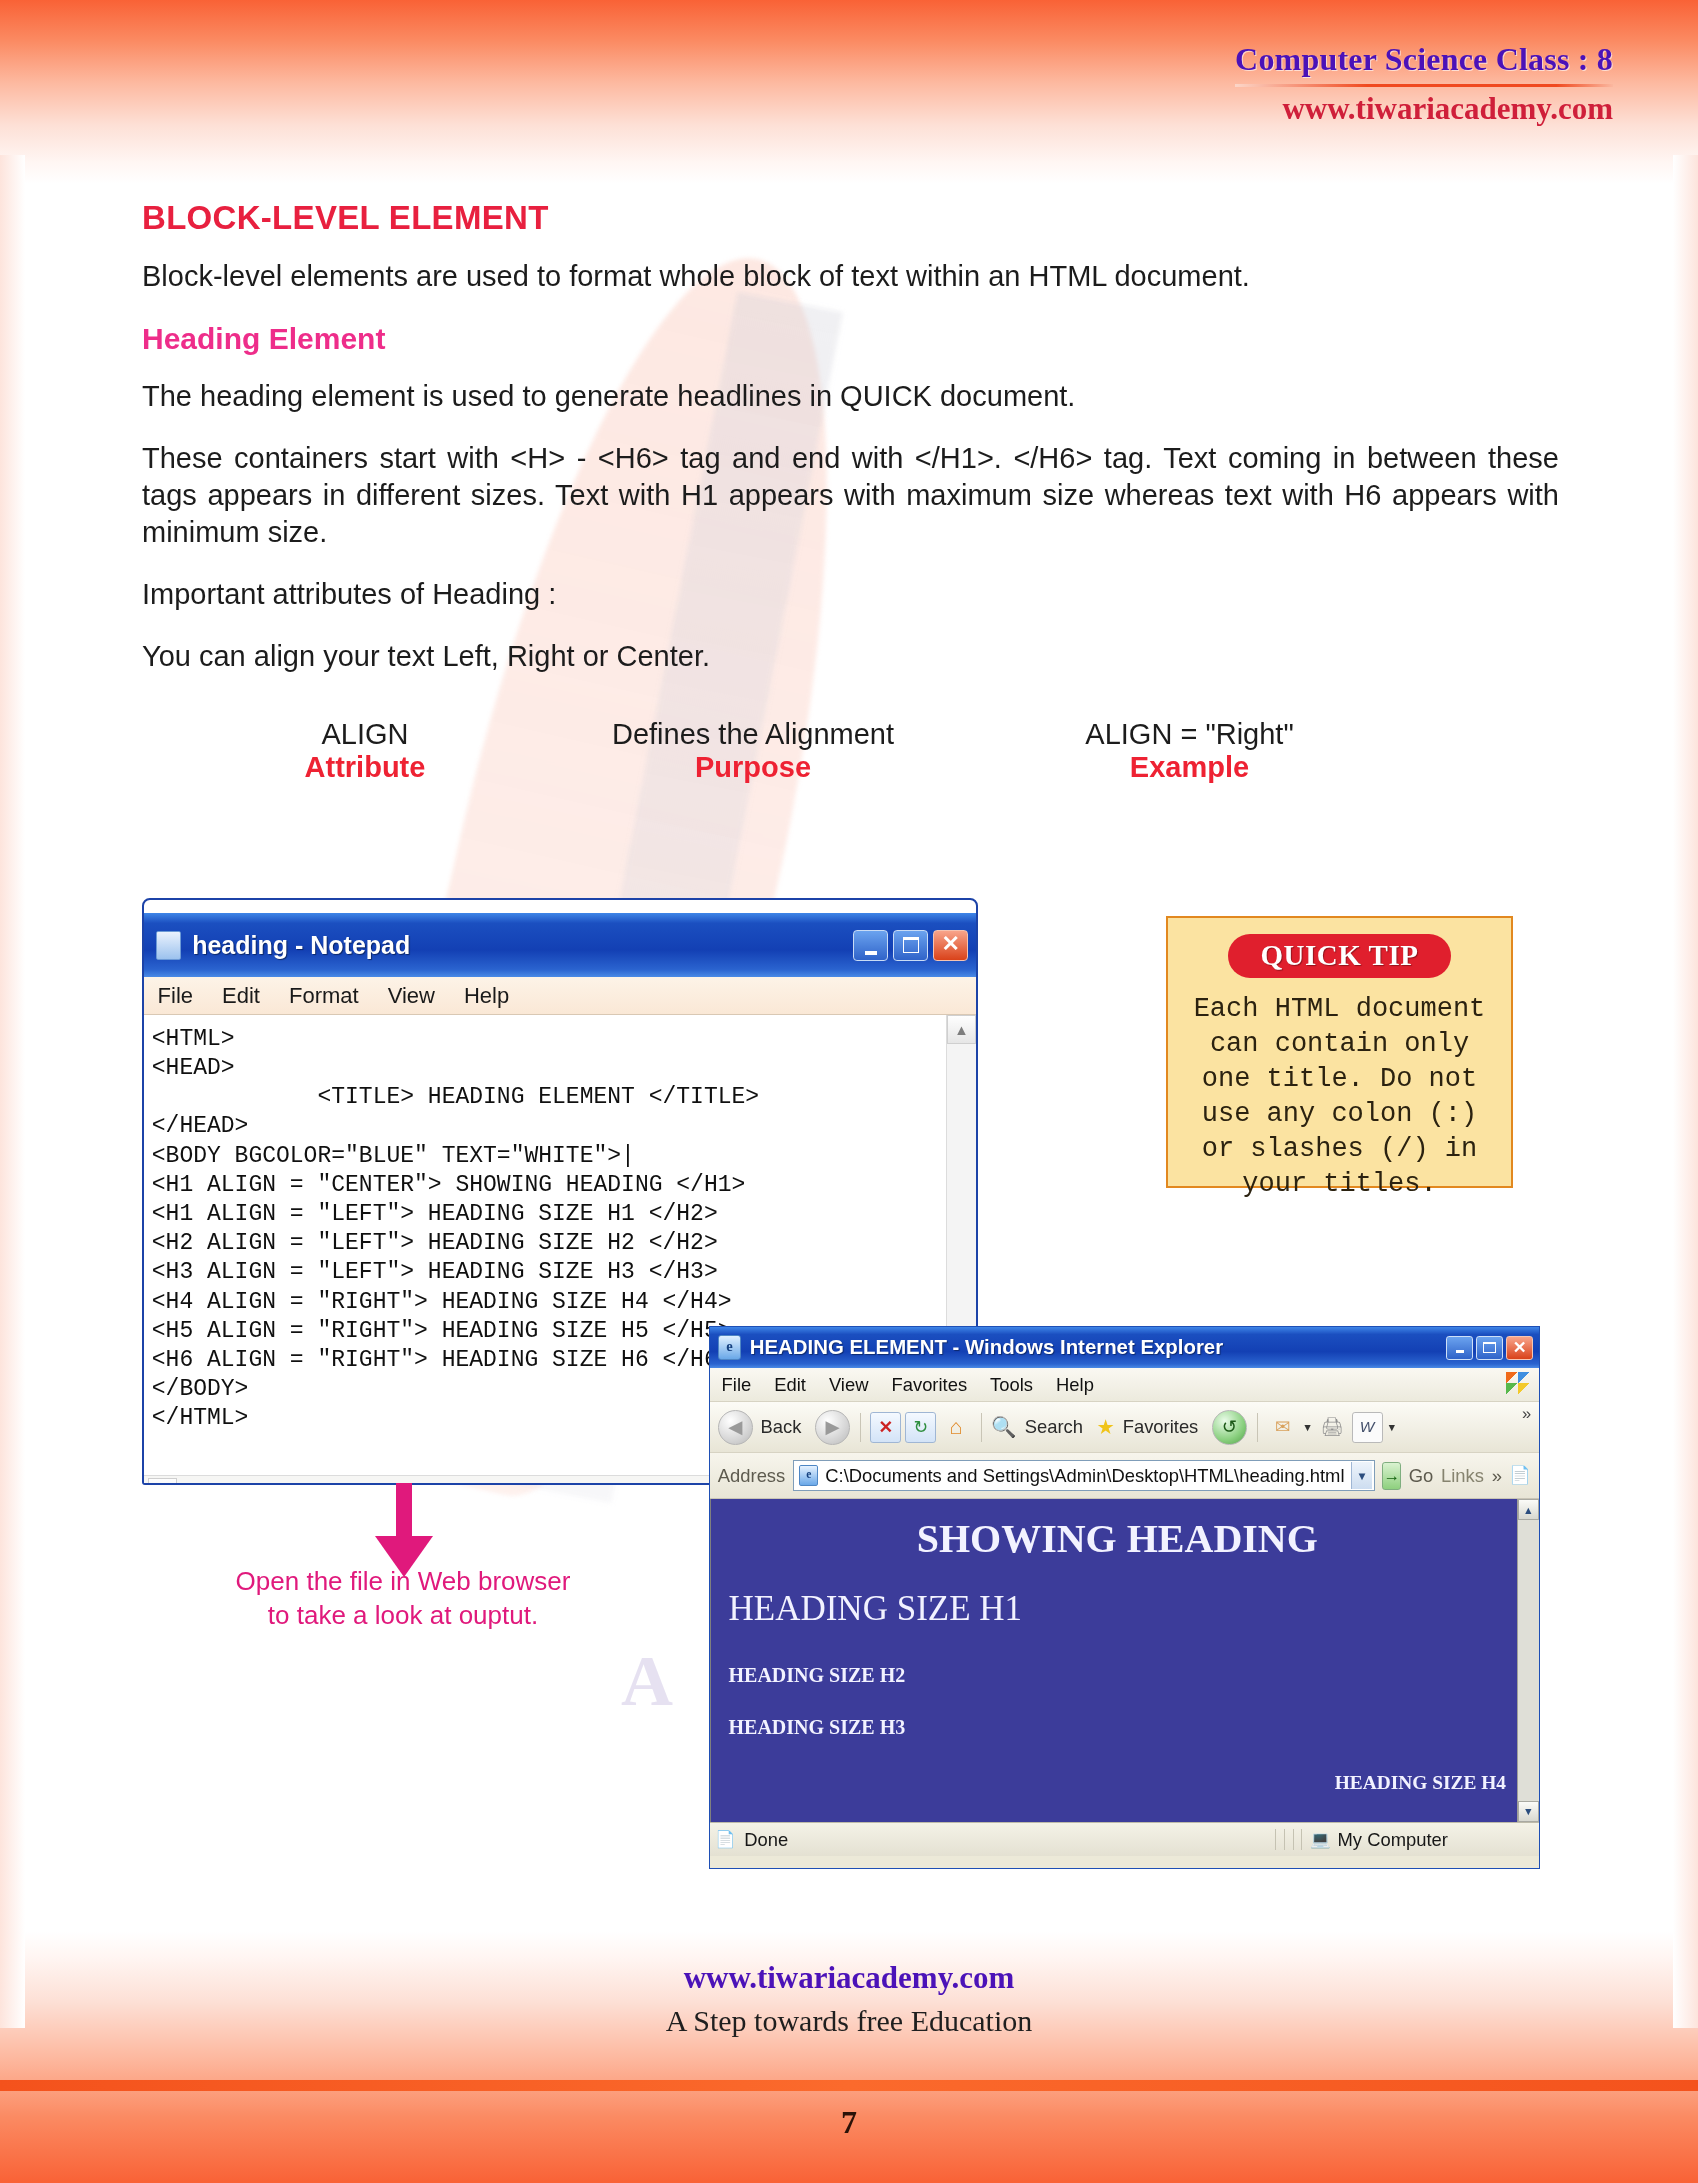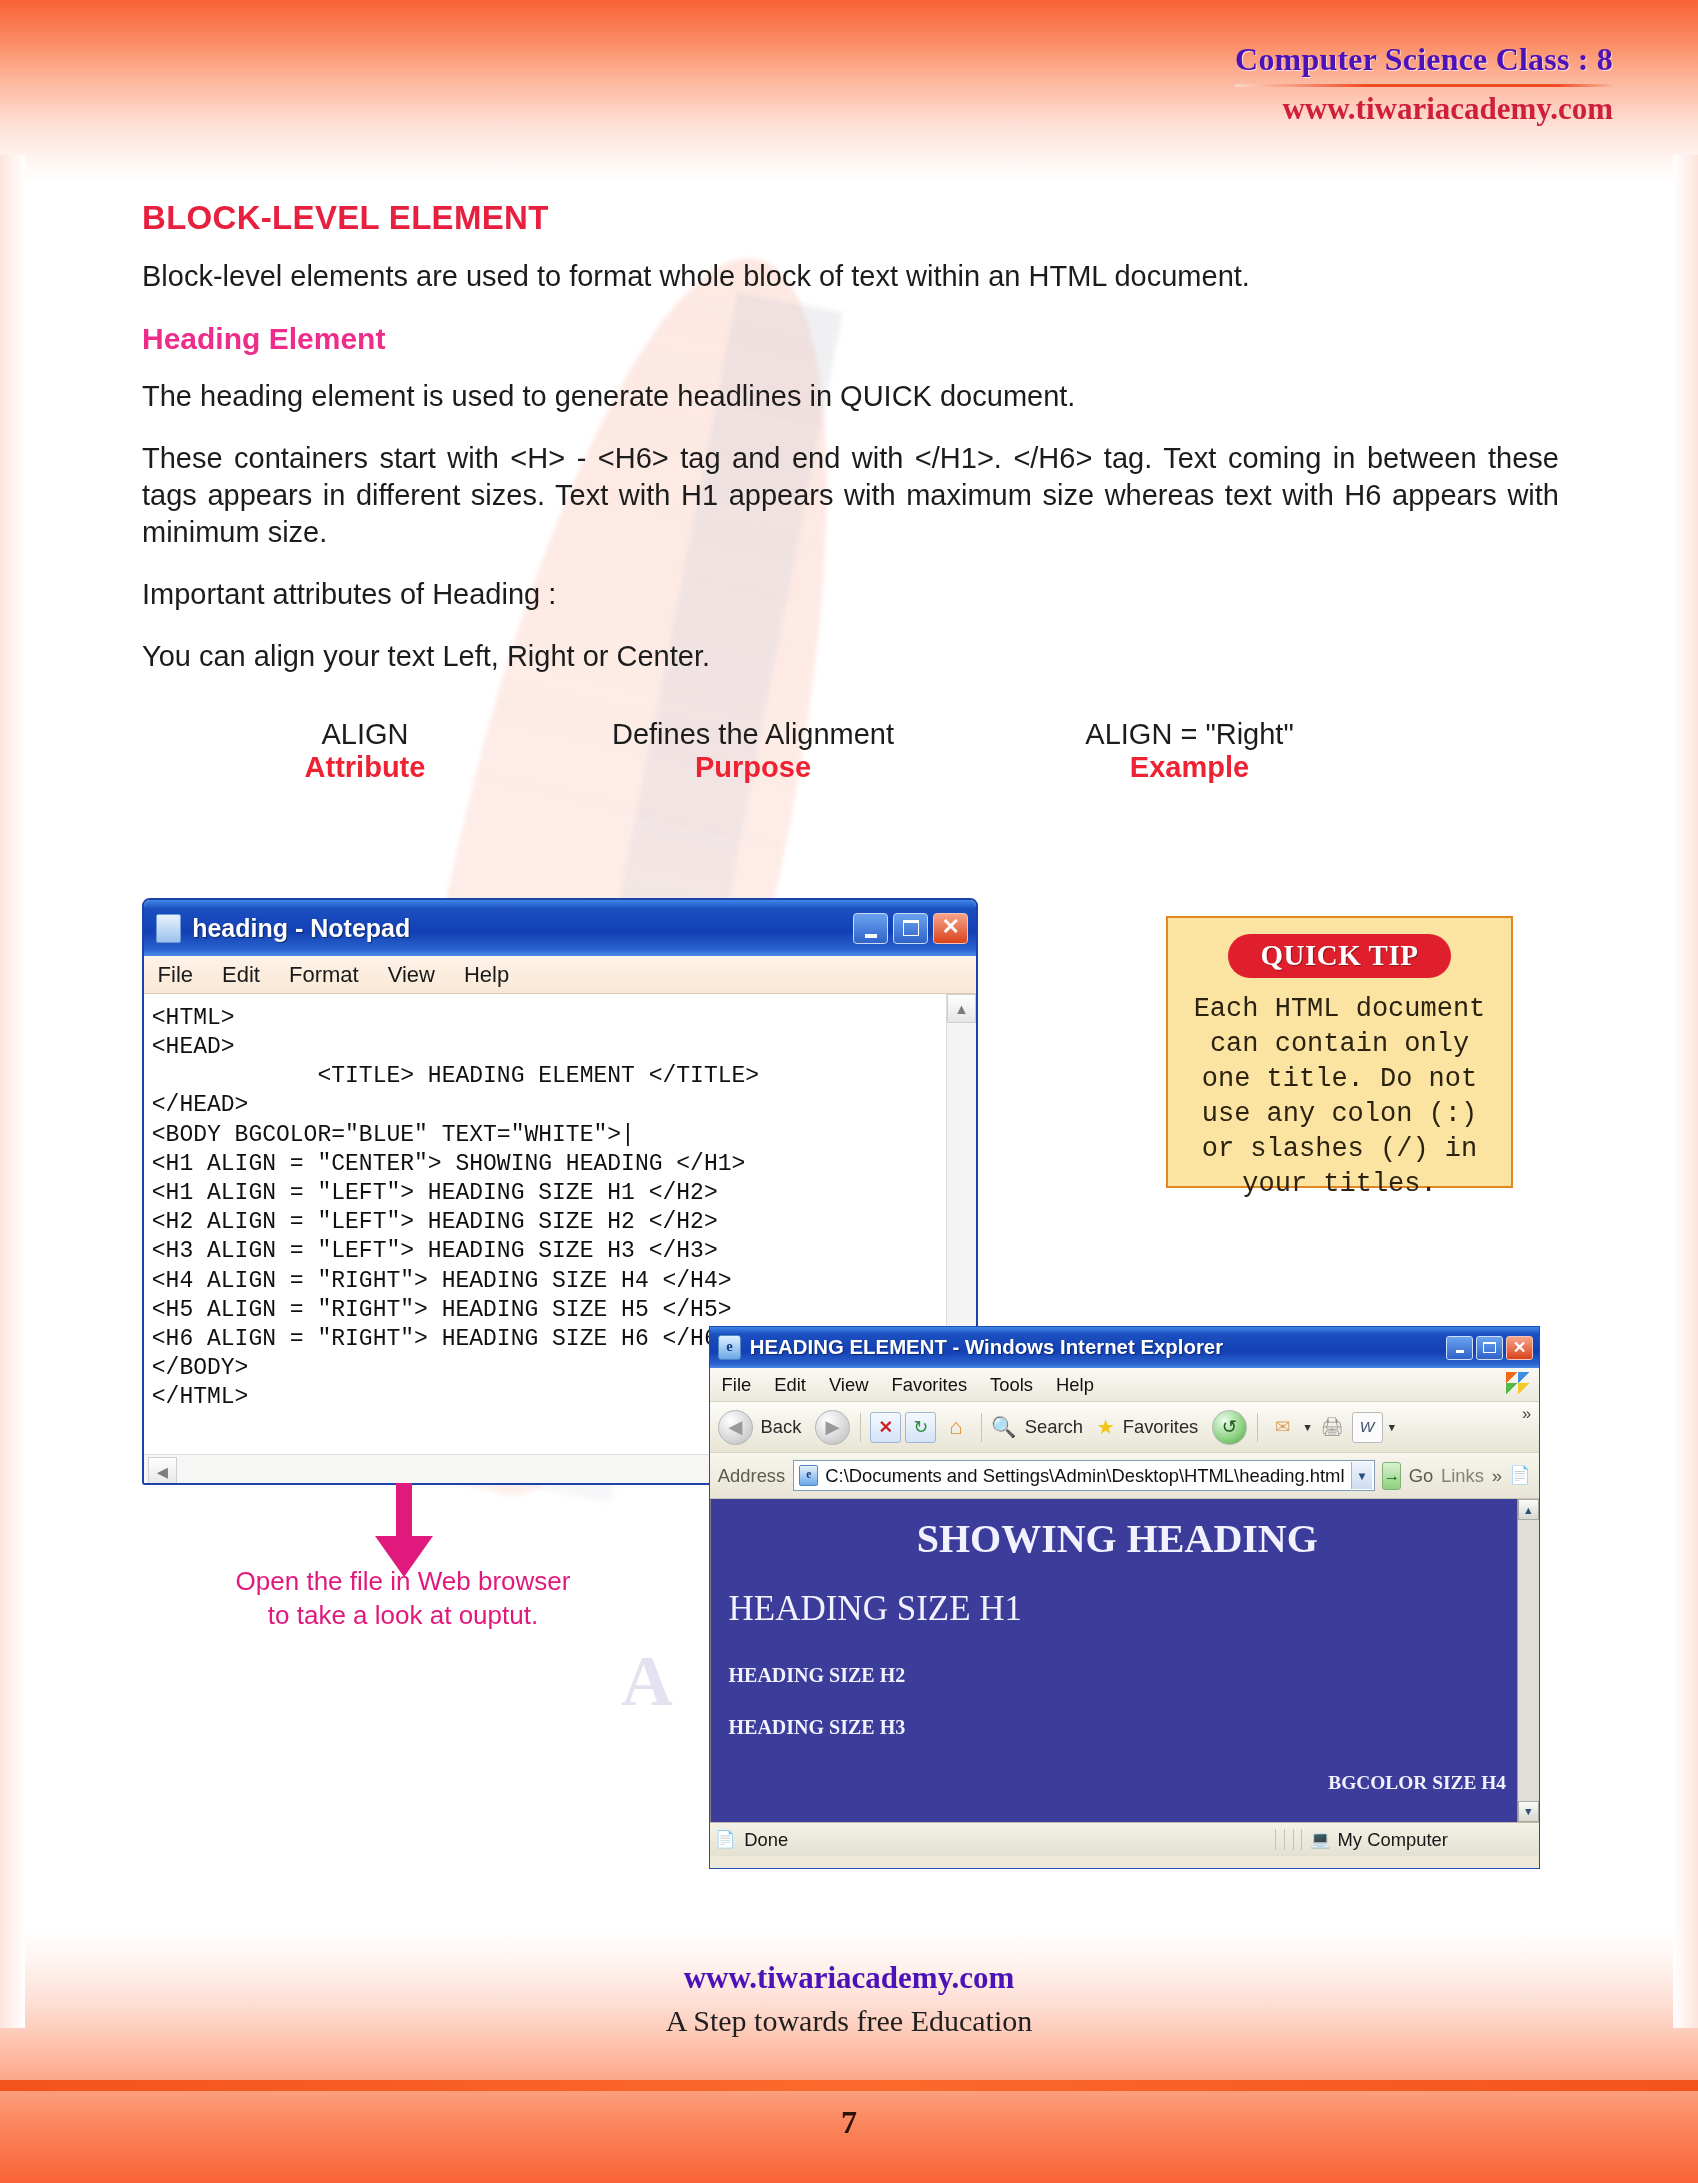--- a/index.html
+++ b/index.html
@@ -82,22 +82,23 @@
   .attr-head div{ font-size:29px; font-weight:700; color:#ee2233; padding-bottom:41px;}
   .attr-body div{ font-size:29px; color:#1c1c1c; }
 
   
   .notepad{
     position:absolute; left:142px; top:898px; width:836px; height:587px;
     background:#ffffff; border:2.9px solid #1c43a8; border-radius:7.8px 7.8px 2.9px 2.9px;
     box-sizing:border-box; overflow:hidden;
   }
   .np-title{
-    height:56px; display:flex; align-items:center; padding:0 7.8px 0 11.6px;
+    height:64px; display:flex; align-items:center; padding:0 7.8px 0 11.6px;
     background:linear-gradient(180deg,#3f86e8 0%,#1b4fc0 16%,#1340b4 58%,#2a63cf 88%,#4a8ae6 100%);
+    margin-top:13px;
   }
   .np-ico{
     width:23px; height:27px; background:linear-gradient(180deg,#eaf2fd,#9cc2ee);
     border:1px solid #6c9ad6; border-radius:1.9px; margin-right:11.6px; flex:none;
   }
   .np-title-text{ color:#ffffff; font-size:25px; font-weight:700; flex:1; text-shadow:1px 1px 1px rgba(0,0,0,.45);}
   .np-btns{ display:flex; gap:4.9px; }
   .winbtn{
     width:33px; height:29px; border:1px solid #c9dcf5; border-radius:3.9px;
     background:linear-gradient(180deg,#6ba3ef,#2f63c9); position:relative;
@@ -456,21 +457,21 @@
     <span style="color:#b02a2a;font-size:17.5px;">📄</span>
 
   </div>
 
   <div class="ie-page">
     <div class="pg-inner">
       <div class="pg-h1c">SHOWING HEADING</div>
       <div class="pg-h1">HEADING SIZE H1</div>
       <div class="pg-h2">HEADING SIZE H2</div>
       <div class="pg-h3">HEADING SIZE H3</div>
-      <div class="pg-h4">BGCOLOR SIZE H4</div>
+      <div class="pg-h4">HEADING SIZE H4</div>
 
     </div>
     <div class="pg-scroll">
       <div class="pg-arrow">▲</div>
       <div class="pg-arrow">▼</div>
     </div>
   </div>
 
   <div class="ie-status">
     <span style="color:#2a6fbf;font-size:16.5px;">📄</span>

